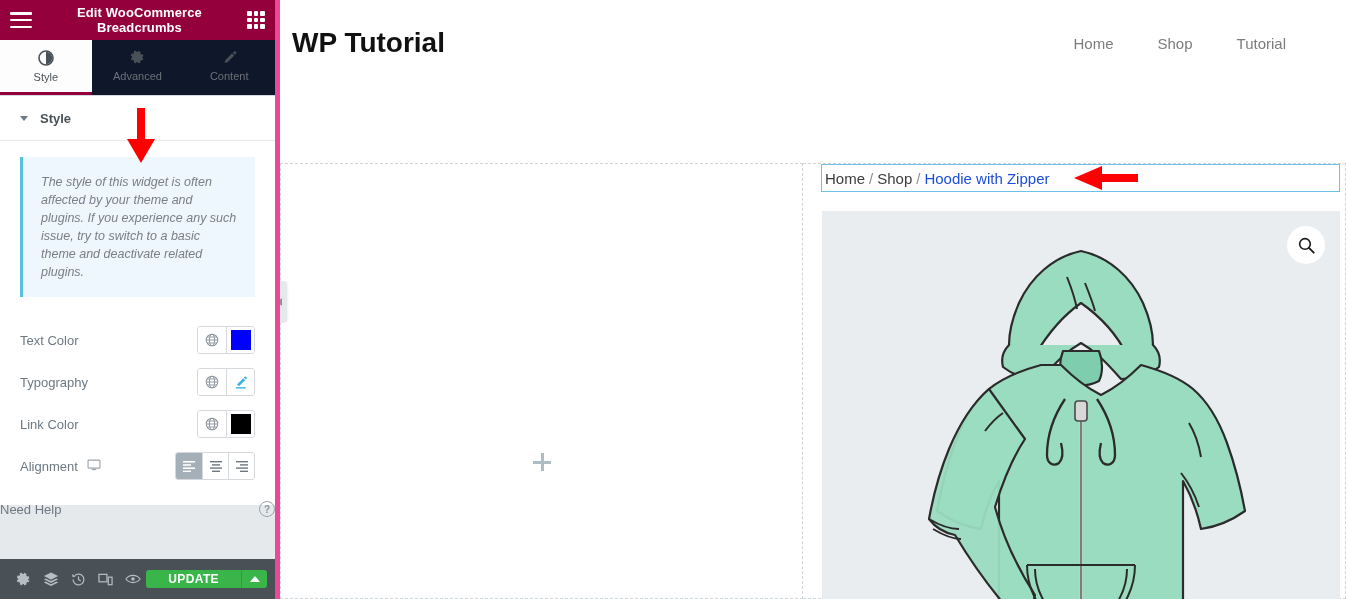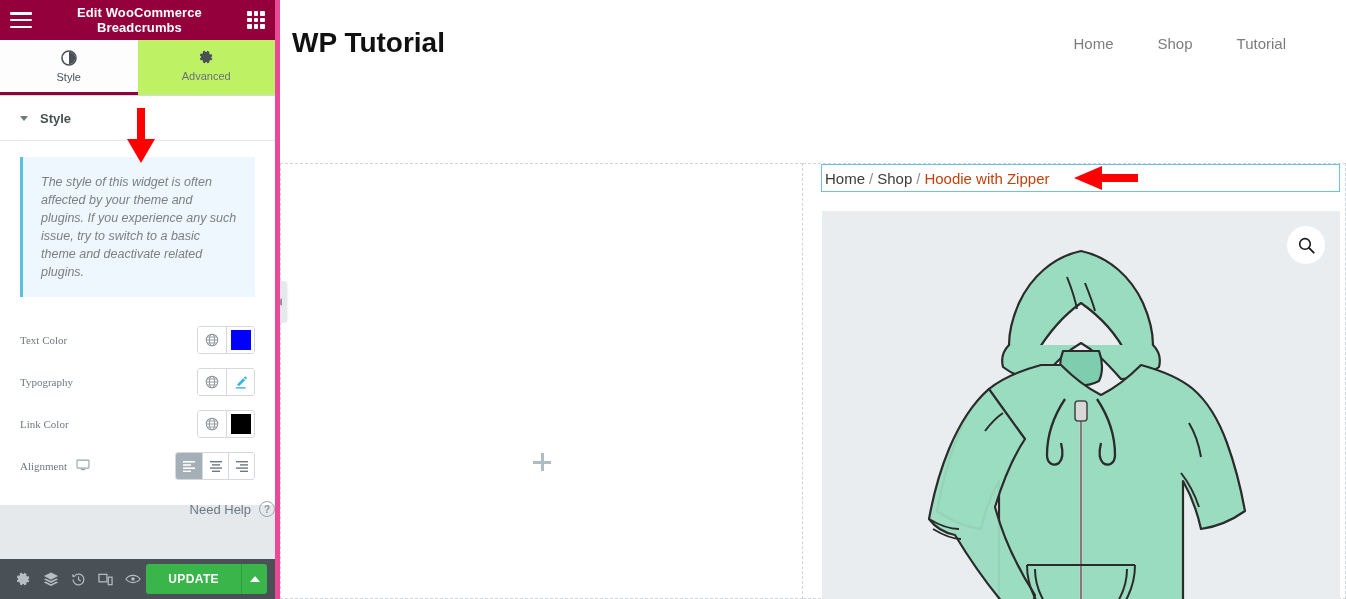--- a/index.html
+++ b/index.html
@@ -69,21 +69,21 @@
     flex: 1;
     display: flex;
     flex-direction: column;
     align-items: center;
     justify-content: center;
     gap: 5px;
     cursor: pointer;
     color: #6b7177;
     font-size: 11px;
     border-bottom: 3px solid transparent;
-    background: #bef264;
+    background: #0f172a;
   }
   .tab.active { background: #fdfdfd; border-bottom-color: #93003b; color: #495157; }
   .tab svg { display: block; }
 
   .panel-body { flex: 1; overflow: hidden; background: #e6e9ec; position: relative; }
   .section-head {
     height: 45px;
     background: #ffffff;
     display: flex;
     align-items: center;
@@ -111,26 +111,25 @@
     line-height: 18px;
     margin-bottom: 22px;
   }
   .row {
     display: flex;
     align-items: center;
     min-height: 42px;
     justify-content: space-between;
   }
   .row .rlabel {
-    font-size: 11px;
+    font-size: 13px;
     color: #6d7882;
     display: flex;
     align-items: center;
     gap: 9px;
-    font-family: Liberation Serif, serif;
   }
   .ctrl-group {
     display: flex;
     border: 1px solid #d5d8dc;
     border-radius: 3px;
     overflow: hidden;
     background: #fff;
   }
   .ctrl-btn {
     width: 28px; height: 26px;
@@ -143,25 +142,25 @@
   .align-btn {
     width: 26px; height: 26px;
     display: flex; align-items: center; justify-content: center;
     background: #fff; cursor: pointer;
   }
   .align-btn + .align-btn { border-left: 1px solid #d5d8dc; }
   .align-btn.active { background: #a4afb7; }
 
   .need-help {
     position: absolute;
-    left: 12px; right: 0;
+    left: 0; right: 0;
     top: 405px;
     display: flex;
     align-items: center;
-    justify-content: flex-end;
+    justify-content: space-between;
     gap: 8px;
     color: #6d7882;
     font-size: 13px;
     cursor: pointer;
   }
   .qmark {
     width: 16px; height: 16px; border-radius: 50%;
     border: 1px solid #9aa3ab; color: #8b949c;
     font-size: 10px; display: flex; align-items: center; justify-content: center;
     font-weight: bold;
@@ -174,21 +173,21 @@
     align-items: center;
     padding: 0 0 0 10px;
     gap: 0;
     flex: 0 0 40px;
   }
   .foot-icon {
     width: 33px; height: 40px;
     display: flex; align-items: center; justify-content: center;
     cursor: pointer;
   }
-  .update-wrap { margin-left: auto; display: flex; height: 30px; margin-right: 8px; }
+  .update-wrap { margin-left: auto; display: flex; height: 18px; margin-right: 8px; }
   .update-btn {
     background: #39b54a;
     color: #fff;
     font-size: 12px;
     font-weight: bold;
     letter-spacing: .4px;
     padding: 0 22px;
     display: flex; align-items: center; justify-content: center;
     border-radius: 3px 0 0 3px;
     cursor: pointer;
@@ -262,21 +261,21 @@
     height: 28px;
     border: 1px solid #6ec1e4;
     display: flex;
     align-items: center;
     padding: 0 0 0 3px;
     background: #fff;
     cursor: pointer;
   }
   .breadcrumb-widget .crumb { font-size: 15px; color: #3c3c3c; }
   .breadcrumb-widget .sep { font-size: 15px; color: #8f8f8f; margin: 0 4px; }
-  .breadcrumb-widget .current { font-size: 15px; color: #c2410c; }
+  .breadcrumb-widget .current { font-size: 15px; color: #1d4ed8; }
 
   .product-img {
     position: absolute;
     left: 19px; right: 5px; top: 47px; bottom: -40px;
     background: #e9edf0;
     overflow: hidden;
   }
   .zoom-fab {
     position: absolute;
     right: 15px; top: 15px;
@@ -350,20 +349,28 @@
         <span>Style</span>
       </div>
       <div class="tab">
         <span>
           <svg width="15" height="15" viewBox="0 0 16 16">
             <path fill="#495157" d="M8 5.2A2.8 2.8 0 1 0 8 10.8 2.8 2.8 0 0 0 8 5.2zm0 4.2A1.4 1.4 0 1 1 8 6.6a1.4 1.4 0 0 1 0 2.8z"></path>
             <path fill="#495157" d="M14 9.1l-1.1-.5c.05-.37.05-.83 0-1.2L14 6.9a.5.5 0 0 0 .25-.6l-.65-1.6a.5.5 0 0 0-.58-.3l-1.2.3a5 5 0 0 0-.9-.9l.3-1.2a.5.5 0 0 0-.3-.58L9.3.8a.5.5 0 0 0-.6.25L8.2 2.2a5 5 0 0 0-1.2 0L6.5 1.05A.5.5 0 0 0 5.9.8l-1.6.65a.5.5 0 0 0-.3.58l.3 1.2a5 5 0 0 0-.9.9l-1.2-.3a.5.5 0 0 0-.58.3L1.0 5.7a.5.5 0 0 0 .25.6l1.1.5a5 5 0 0 0 0 1.2L1.25 8.5a.5.5 0 0 0-.25.6l.65 1.6a.5.5 0 0 0 .58.3l1.2-.3a5 5 0 0 0 .9.9l-.3 1.2a.5.5 0 0 0 .3.58l1.6.65a.5.5 0 0 0 .6-.25l.5-1.1a5 5 0 0 0 1.2 0l.5 1.1a.5.5 0 0 0 .6.25l1.6-.65a.5.5 0 0 0 .3-.58l-.3-1.2a5 5 0 0 0 .9-.9l1.2.3a.5.5 0 0 0 .58-.3l.65-1.6a.5.5 0 0 0-.25-.6z"></path>
           </svg>
         </span>
         <span>Advanced</span>
+      </div>
+      <div class="tab">
+        <span>
+          <svg width="15" height="15" viewBox="0 0 16 16">
+            <path fill="#495157" d="M12.5 1.8a1.6 1.6 0 0 1 2.3 2.3l-.9.9-2.3-2.3.9-.9zM10.8 3.5l2.3 2.3-7.3 7.3-3 .7.7-3 7.3-7.3z"></path>
+          </svg>
+        </span>
+        <span>Content</span>
       </div>
     </div>
 
     <div class="panel-body">
       <div class="section-head">
         <span class="caret-down"></span>
         <span class="label">Style</span>
       </div>
 
       <div class="controls">

